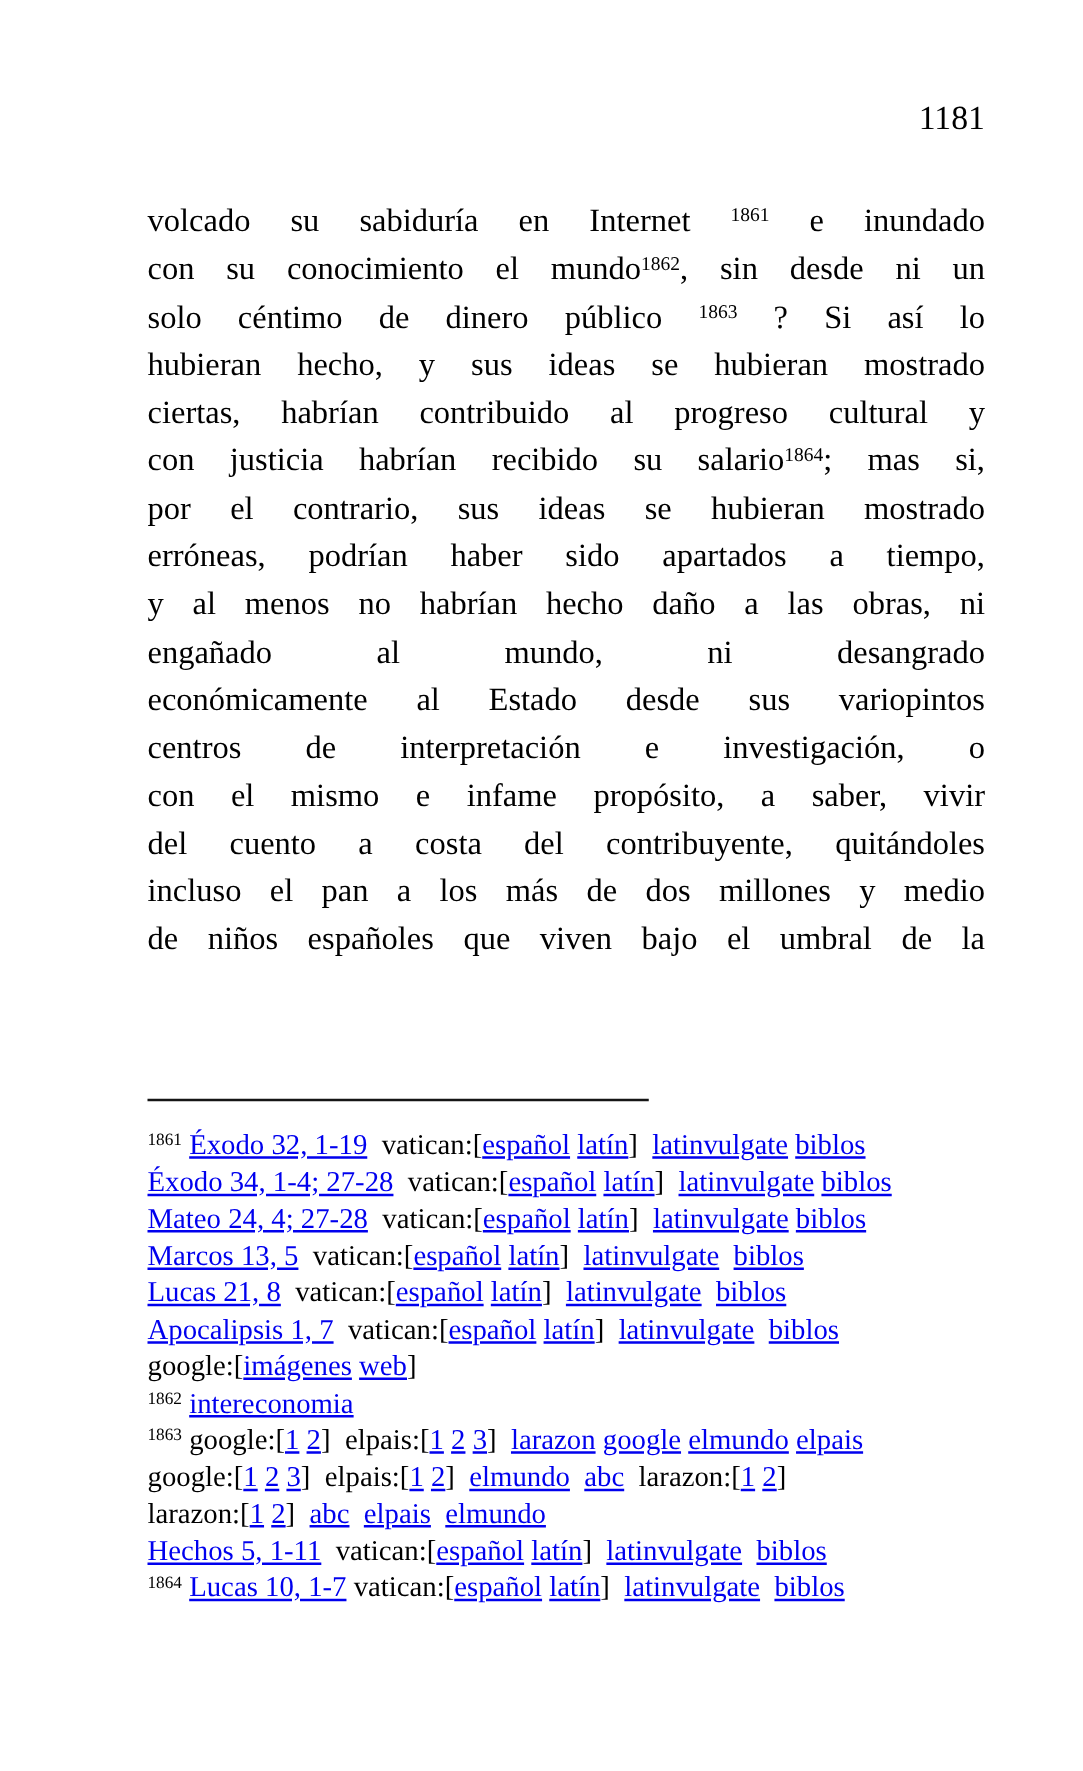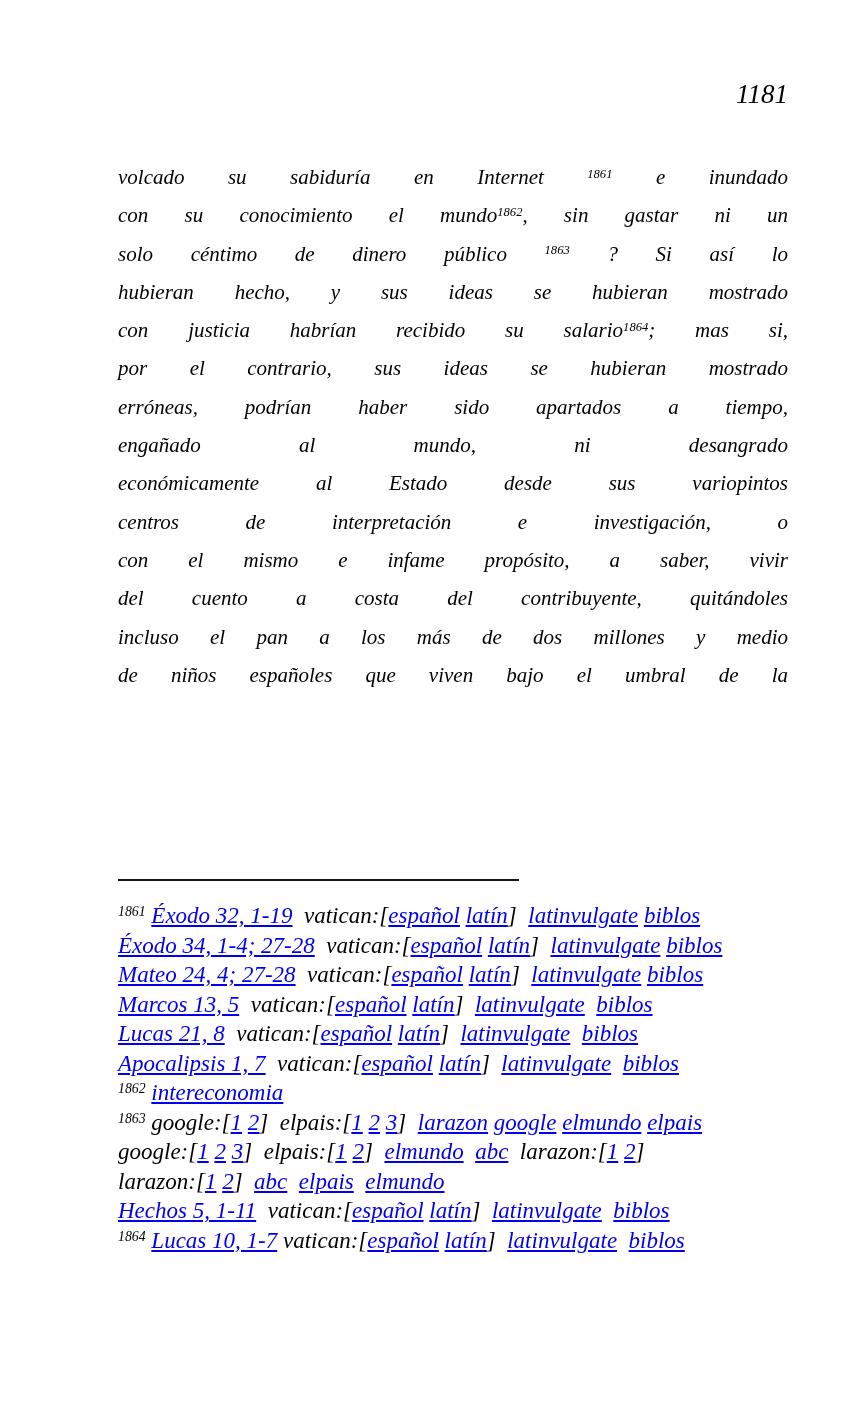--- a/index.html
+++ b/index.html
@@ -4,37 +4,36 @@
 <style>
   html, body { margin: 0; padding: 0; background: #ffffff; }
   .page {
     position: relative;
     width: 866px;
     height: 1417px;
     background: #ffffff;
     color: #000000;
     font-family: "Liberation Serif", "DejaVu Serif", serif;
     overflow: hidden;
-    font-style: italic;
   }
   .page-number {
     position: absolute;
     top: 81px;
     right: 78px;
     font-size: 27px;
     line-height: 1;
   }
   .body-block {
     position: absolute;
     top: 158px;
     left: 118px;
     width: 670px;
   }
   .body-line {
-    font-size: 21px;
+    font-size: 26px;
     line-height: 38.3px;
     text-align: justify;
     text-align-last: justify;
   }
   .sup {
     font-size: 0.6em;
     position: relative;
     top: -0.5em;
     line-height: 0;
   }
@@ -64,44 +63,47 @@
   }
 </style>
 </head>
 <body>
 
 <div class="page">
   <div class="page-number">1181</div>
 
   <div class="body-block" id="body-lines">
       <div class="body-line"><span>volcado su sabiduría en Internet </span><span class="sup">1861</span><span> e inundado</span></div>
-      <div class="body-line"><span>con su conocimiento el mundo</span><span class="sup">1862</span><span>, sin gastar ni un</span></div>
+      <div class="body-line"><span>con su conocimiento el mundo</span><span class="sup">1862</span><span>, sin desde ni un</span></div>
       <div class="body-line"><span>solo céntimo de dinero público </span><span class="sup">1863</span><span> ? Si así lo</span></div>
       <div class="body-line"><span>hubieran hecho, y sus ideas se hubieran mostrado</span></div>
+      <div class="body-line"><span>ciertas, habrían contribuido al progreso cultural y</span></div>
       <div class="body-line"><span>con justicia habrían recibido su salario</span><span class="sup">1864</span><span>; mas si,</span></div>
       <div class="body-line"><span>por el contrario, sus ideas se hubieran mostrado</span></div>
       <div class="body-line"><span>erróneas, podrían haber sido apartados a tiempo,</span></div>
+      <div class="body-line"><span>y al menos no habrían hecho daño a las obras, ni</span></div>
       <div class="body-line"><span>engañado al mundo, ni desangrado</span></div>
       <div class="body-line"><span>económicamente al Estado desde sus variopintos</span></div>
       <div class="body-line"><span>centros de interpretación e investigación, o</span></div>
       <div class="body-line"><span>con el mismo e infame propósito, a saber, vivir</span></div>
       <div class="body-line"><span>del cuento a costa del contribuyente, quitándoles</span></div>
       <div class="body-line"><span>incluso el pan a los más de dos millones y medio</span></div>
       <div class="body-line"><span>de niños españoles que viven bajo el umbral de la</span></div>
     </div>
 
   <div class="fn-sep"></div>
 
   <div class="fn-block" id="footnote-lines">
       <div class="fn-line"><span class="sup">1861</span><span> </span><a class="lnk">Éxodo 32, 1-19</a><span>  vatican:[</span><a class="lnk">español</a><span> </span><a class="lnk">latín</a><span>]  </span><a class="lnk">latinvulgate</a><span> </span><a class="lnk">biblos</a></div>
       <div class="fn-line"><a class="lnk">Éxodo 34, 1-4; 27-28</a><span>  vatican:[</span><a class="lnk">español</a><span> </span><a class="lnk">latín</a><span>]  </span><a class="lnk">latinvulgate</a><span> </span><a class="lnk">biblos</a></div>
       <div class="fn-line"><a class="lnk">Mateo 24, 4; 27-28</a><span>  vatican:[</span><a class="lnk">español</a><span> </span><a class="lnk">latín</a><span>]  </span><a class="lnk">latinvulgate</a><span> </span><a class="lnk">biblos</a></div>
       <div class="fn-line"><a class="lnk">Marcos 13, 5</a><span>  vatican:[</span><a class="lnk">español</a><span> </span><a class="lnk">latín</a><span>]  </span><a class="lnk">latinvulgate</a><span>  </span><a class="lnk">biblos</a></div>
       <div class="fn-line"><a class="lnk">Lucas 21, 8</a><span>  vatican:[</span><a class="lnk">español</a><span> </span><a class="lnk">latín</a><span>]  </span><a class="lnk">latinvulgate</a><span>  </span><a class="lnk">biblos</a></div>
       <div class="fn-line"><a class="lnk">Apocalipsis 1, 7</a><span>  vatican:[</span><a class="lnk">español</a><span> </span><a class="lnk">latín</a><span>]  </span><a class="lnk">latinvulgate</a><span>  </span><a class="lnk">biblos</a></div>
+      <div class="fn-line"><span>google:[</span><a class="lnk">imágenes</a><span> </span><a class="lnk">web</a><span>]</span></div>
       <div class="fn-line"><span class="sup">1862</span><span> </span><a class="lnk">intereconomia</a></div>
       <div class="fn-line"><span class="sup">1863</span><span> google:[</span><a class="lnk">1</a><span> </span><a class="lnk">2</a><span>]  elpais:[</span><a class="lnk">1</a><span> </span><a class="lnk">2</a><span> </span><a class="lnk">3</a><span>]  </span><a class="lnk">larazon</a><span> </span><a class="lnk">google</a><span> </span><a class="lnk">elmundo</a><span> </span><a class="lnk">elpais</a></div>
       <div class="fn-line"><span>google:[</span><a class="lnk">1</a><span> </span><a class="lnk">2</a><span> </span><a class="lnk">3</a><span>]  elpais:[</span><a class="lnk">1</a><span> </span><a class="lnk">2</a><span>]  </span><a class="lnk">elmundo</a><span>  </span><a class="lnk">abc</a><span>  larazon:[</span><a class="lnk">1</a><span> </span><a class="lnk">2</a><span>]</span></div>
       <div class="fn-line"><span>larazon:[</span><a class="lnk">1</a><span> </span><a class="lnk">2</a><span>]  </span><a class="lnk">abc</a><span>  </span><a class="lnk">elpais</a><span>  </span><a class="lnk">elmundo</a></div>
       <div class="fn-line"><a class="lnk">Hechos 5, 1-11</a><span>  vatican:[</span><a class="lnk">español</a><span> </span><a class="lnk">latín</a><span>]  </span><a class="lnk">latinvulgate</a><span>  </span><a class="lnk">biblos</a></div>
       <div class="fn-line"><span class="sup">1864</span><span> </span><a class="lnk">Lucas 10, 1-7</a><span> vatican:[</span><a class="lnk">español</a><span> </span><a class="lnk">latín</a><span>]  </span><a class="lnk">latinvulgate</a><span>  </span><a class="lnk">biblos</a></div>
     </div>
 </div>
 
 </body></html>

